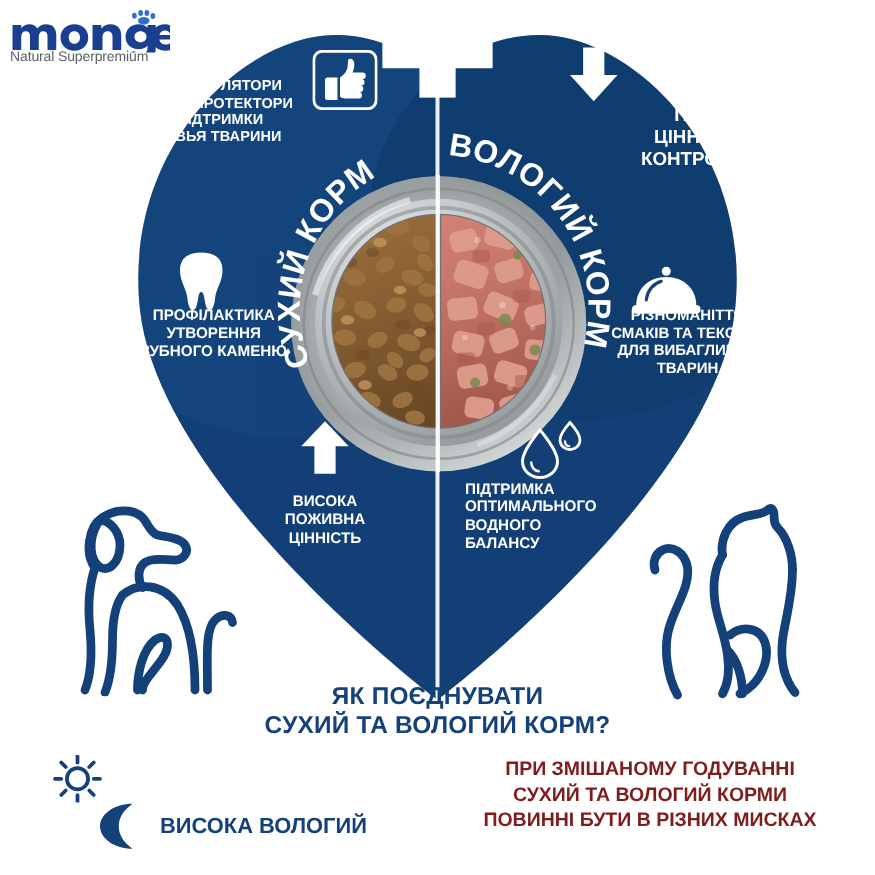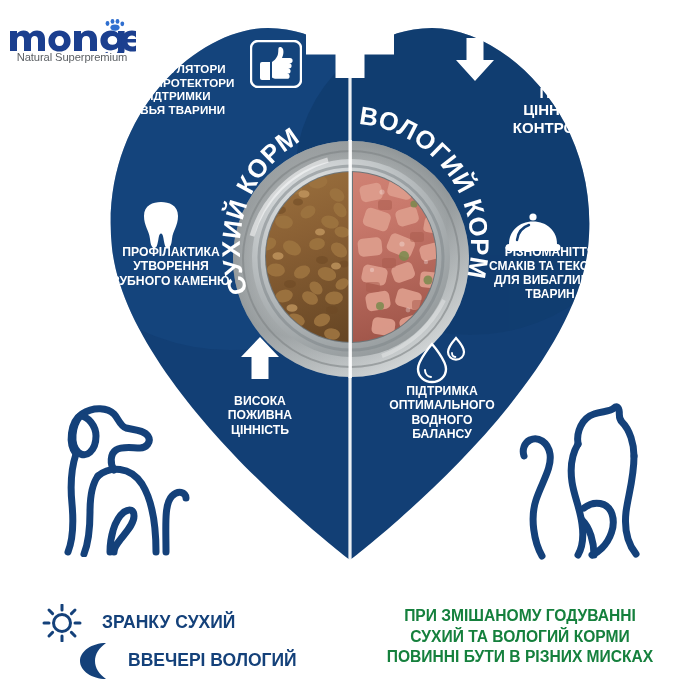--- a/index.html
+++ b/index.html
@@ -5,21 +5,21 @@
   * { box-sizing: border-box; margin: 0; padding: 0; }
   html, body {
     width: 700px; height: 700px;
     background: #ffffff;
     font-family: "Liberation Sans", sans-serif;
     overflow: hidden;
   }
   #stage { position: relative; width: 700px; height: 700px; background:#fff; }
 
   
-  .logo { position:absolute; left:8px; top:17px; width:128px;text-align:center; }
+  .logo { position:absolute; left:8px; top:6px; width:128px; }
   .logo-word { display:block; }
   .logo-tag {
     font-size: 11.2px; color:#5b5f63; letter-spacing:-0.1px;
     margin-top:-2px; white-space:nowrap;
     font-family:"Liberation Sans", sans-serif;
   }
 
   
   .heart-layer { position:absolute; inset:0; }
 
@@ -31,21 +31,21 @@
 
   
   .info { position:absolute; color:#ffffff; font-weight:bold; line-height:1.18; }
   .info .txt { white-space:pre-line; }
 
   .i1 { left:72px;  top:62px;  width:180px; text-align:center; font-size:11.6px; letter-spacing:0.1px; }
   .i2 { left:96px;  top:245px; width:150px; text-align:center; font-size:12.2px; }
   .i3 { left:200px; top:374px; width:120px; text-align:center; font-size:12.2px;margin-top:20px; }
   .i4 { left:484px; top:66px;  width:190px; text-align:center;  font-size:15px; }
   .i5 { left:452px; top:245px; width:196px; text-align:center; font-size:12px; }
-  .i6 { left:372px; top:384px; width:140px; text-align:center; font-size:12.2px; }
+  .i6 { left:372px; top:384px; width:140px; font-size:12.2px; }
 
   .icon-box { position:absolute; }
 
   
   .question {
     position:absolute; left:170px; top:546px; width:360px;
     text-align:center; color:#14417a; font-weight:bold;
     font-size:19.5px; line-height:1.18; letter-spacing:0.2px;
     white-space:pre-line;
   }
@@ -53,21 +53,21 @@
     position:absolute; left:10px; top:604px; width:330px;
     color:#14417a; font-weight:bold; font-size:17.5px;
   }
   .sched-row { position:relative; height:38px; }
   .sched-row .lbl { position:absolute; white-space:nowrap; }
   .r-sun .lbl { left:92px; top:8px; }
   .r-moon .lbl { left:118px; top:8px; }
 
   .note {
     position:absolute; left:344px; top:606px; width:352px;
-    text-align:center; color:#15803d; font-weight:bold;
+    text-align:center; color:#7f1d1d; font-weight:bold;
     font-size:15.6px; line-height:1.33; white-space:pre-line;
   }
 </style>
 </head>
 <body>
 
 <div id="stage">
 
   <svg class="heart-layer" viewBox="0 0 700 700">
     <defs>
@@ -375,44 +375,45 @@
       <path d="M96,163 C96,150 92,136 84,128"></path>
 
       <path d="M86,116 C96,108 110,110 114,122 C118,134 112,148 104,156
                C99,161 96,162 94,163"></path>
 
       <path d="M44,164 C36,150 32,126 38,108 C44,90 54,76 52,62
                C50,50 40,44 32,48 C26,51 24,58 26,64"></path>
     </g>
   </svg>
 
+  <div class="question">ЯК ПОЄДНУВАТИ
+СУХИЙ ТА ВОЛОГИЙ КОРМ?</div>
 
   <div class="sched">
     <div class="sched-row r-sun">
       <svg class="icon-box" style="left:24px; top:0px;" width="56" height="38" viewBox="0 0 56 38">
         <g stroke="#14417a" stroke-width="3" stroke-linecap="round">
           <circle cx="28" cy="19" r="8.5" fill="none"></circle>
           <line x1="28" y1="1" x2="28" y2="6"></line>
           <line x1="28" y1="32" x2="28" y2="37"></line>
           <line x1="10" y1="19" x2="15" y2="19"></line>
           <line x1="41" y1="19" x2="46" y2="19"></line>
           <line x1="15" y1="6" x2="18.6" y2="9.6"></line>
           <line x1="37.4" y1="28.4" x2="41" y2="32"></line>
           <line x1="41" y1="6" x2="37.4" y2="9.6"></line>
           <line x1="18.6" y1="28.4" x2="15" y2="32"></line>
         </g>
       </svg>
-      <span class="lbl">ЗРАНКУ СУХИЙ</span>
     </div>
     <div class="sched-row r-moon">
       <svg class="icon-box" style="left:56px; top:-2px;" width="54" height="42" viewBox="0 0 54 42">
         <path d="M40,3 C26,3 14,11 14,21 C14,31 26,39 40,39
                  C33,34 29,28 29,21 C29,14 33,8 40,3 Z" fill="#14417a"></path>
       </svg>
-      <span class="lbl">ВВЕЧЕРІ ВОЛОГИЙ</span>
+      <span class="lbl">ВИСОКА ВОЛОГИЙ</span>
     </div>
   </div>
 
   <div class="note">ПРИ ЗМІШАНОМУ ГОДУВАННІ
 СУХИЙ ТА ВОЛОГИЙ КОРМИ
 ПОВИННІ БУТИ В РІЗНИХ МИСКАХ</div>
 
   <div class="logo">
     <svg class="logo-word" width="128" height="36" viewBox="0 0 128 36">
       <g fill="#1b3f8f">

